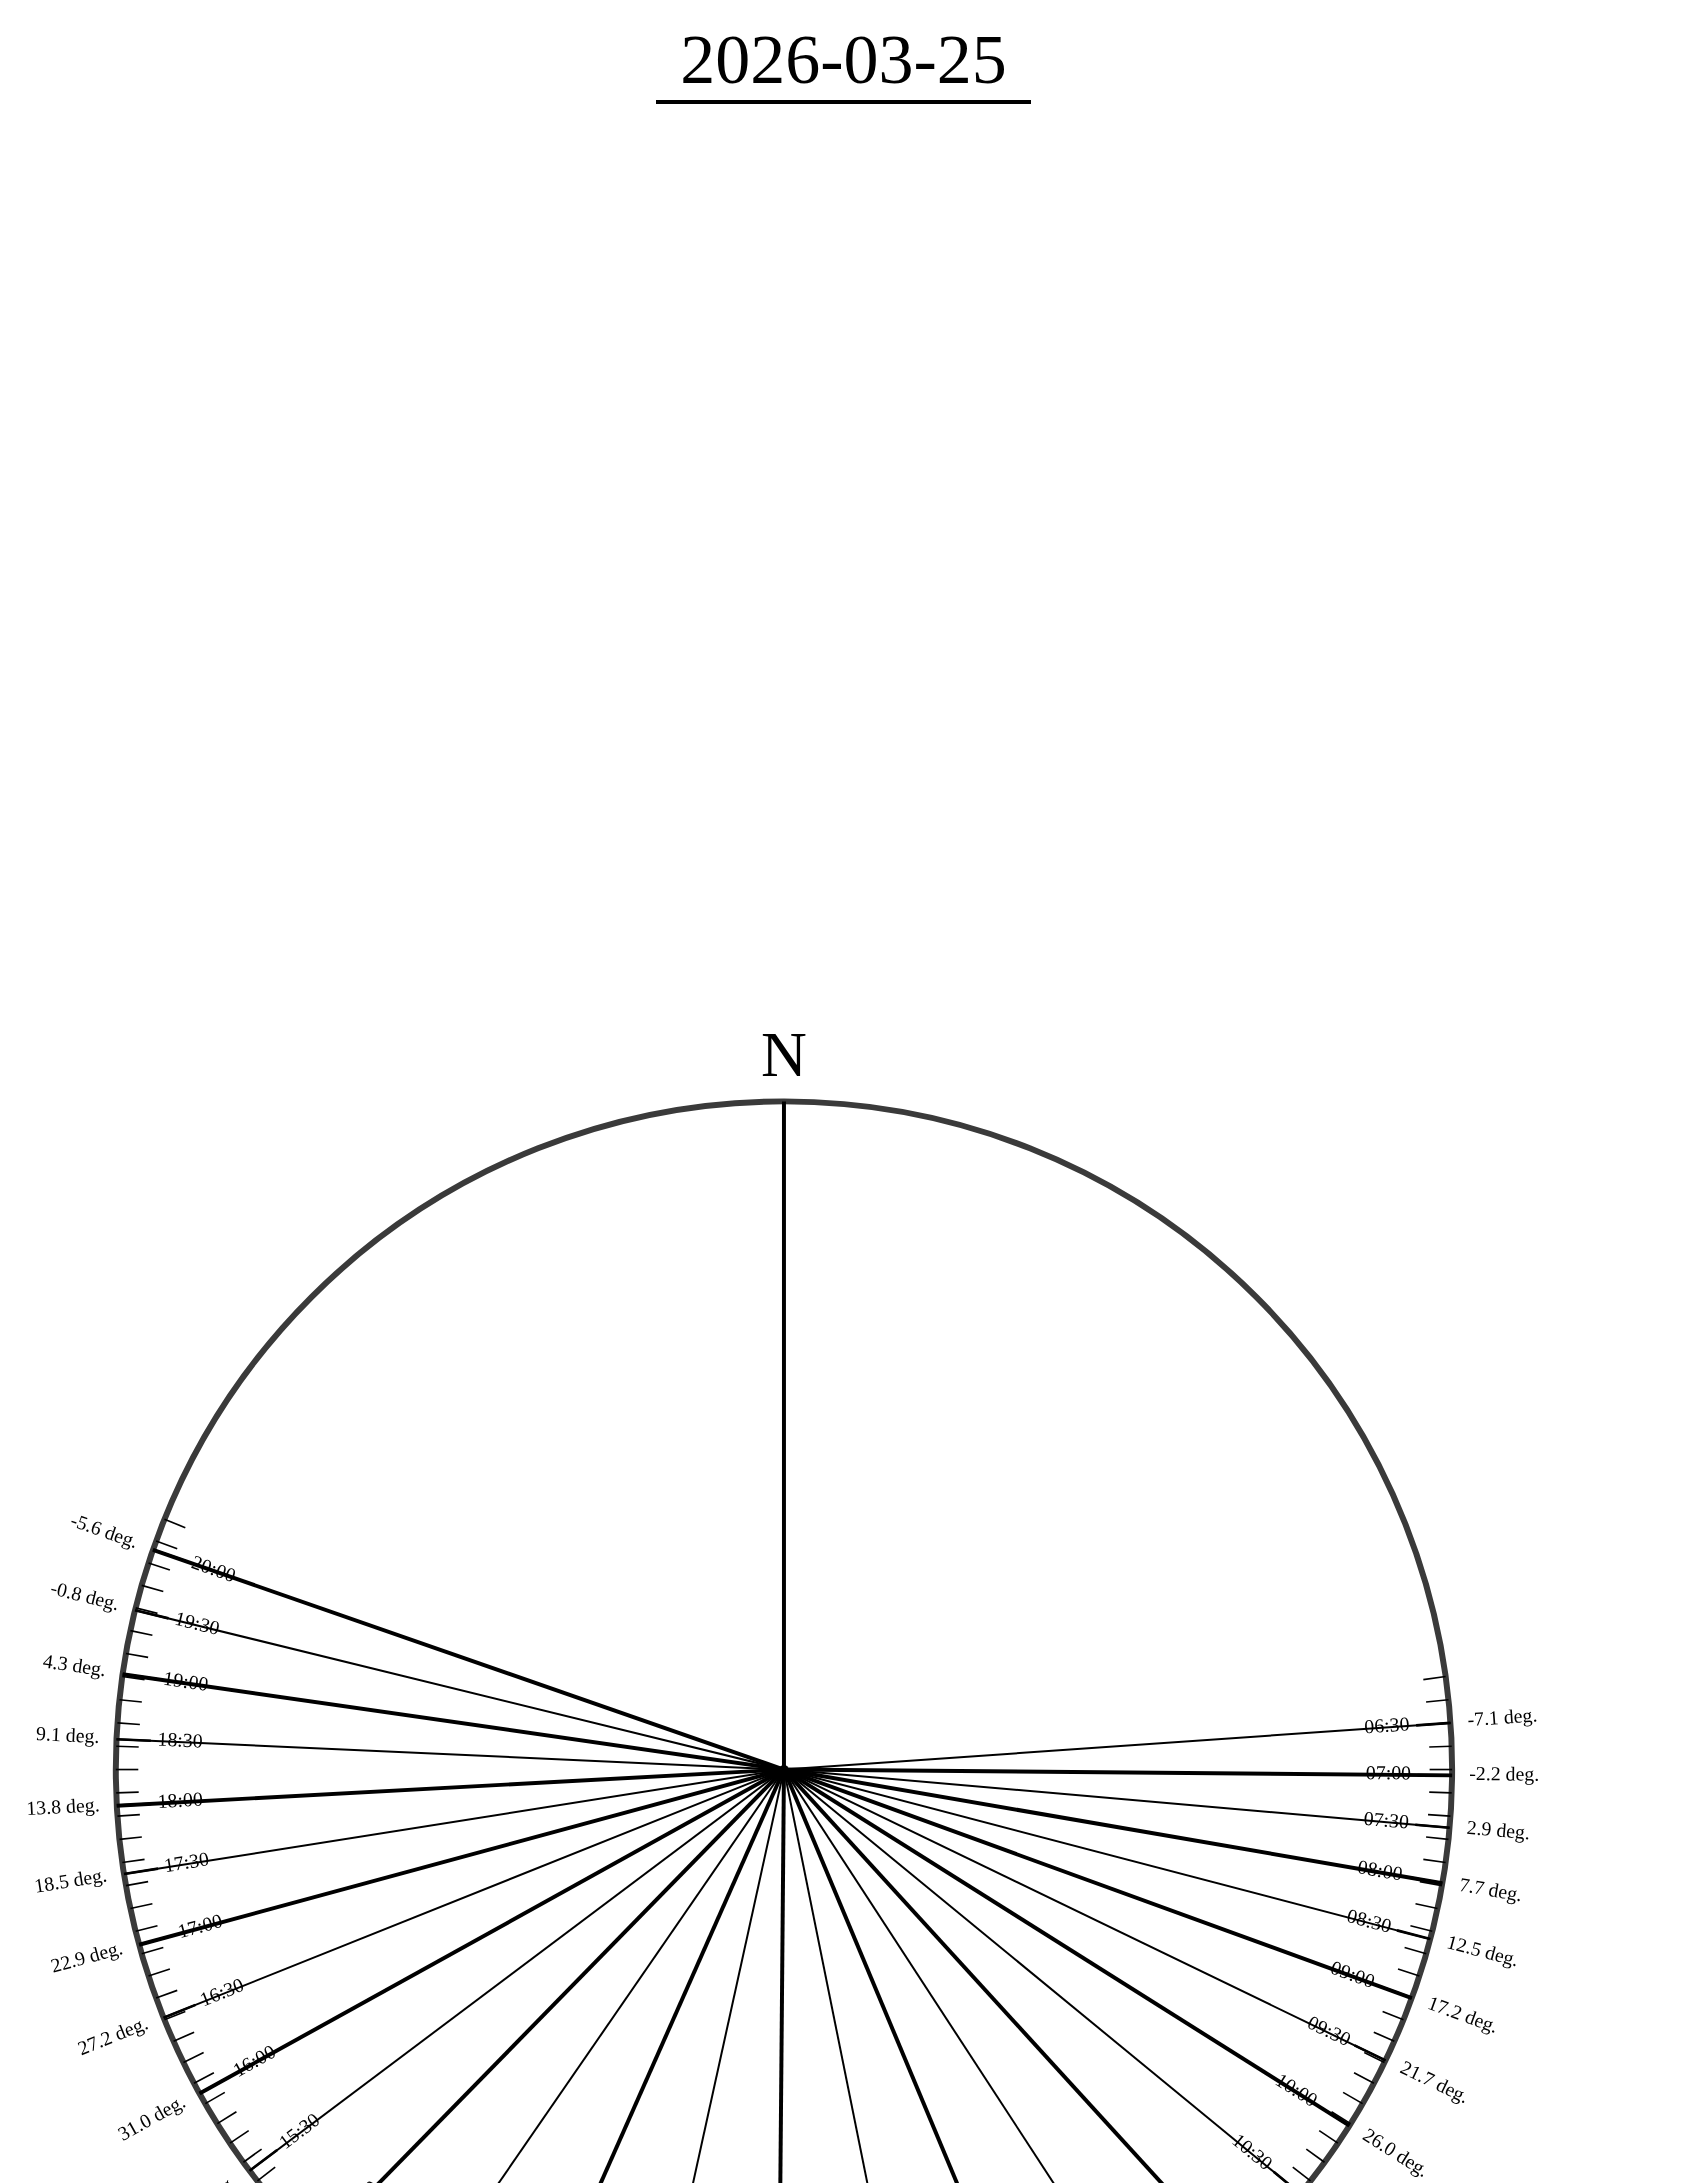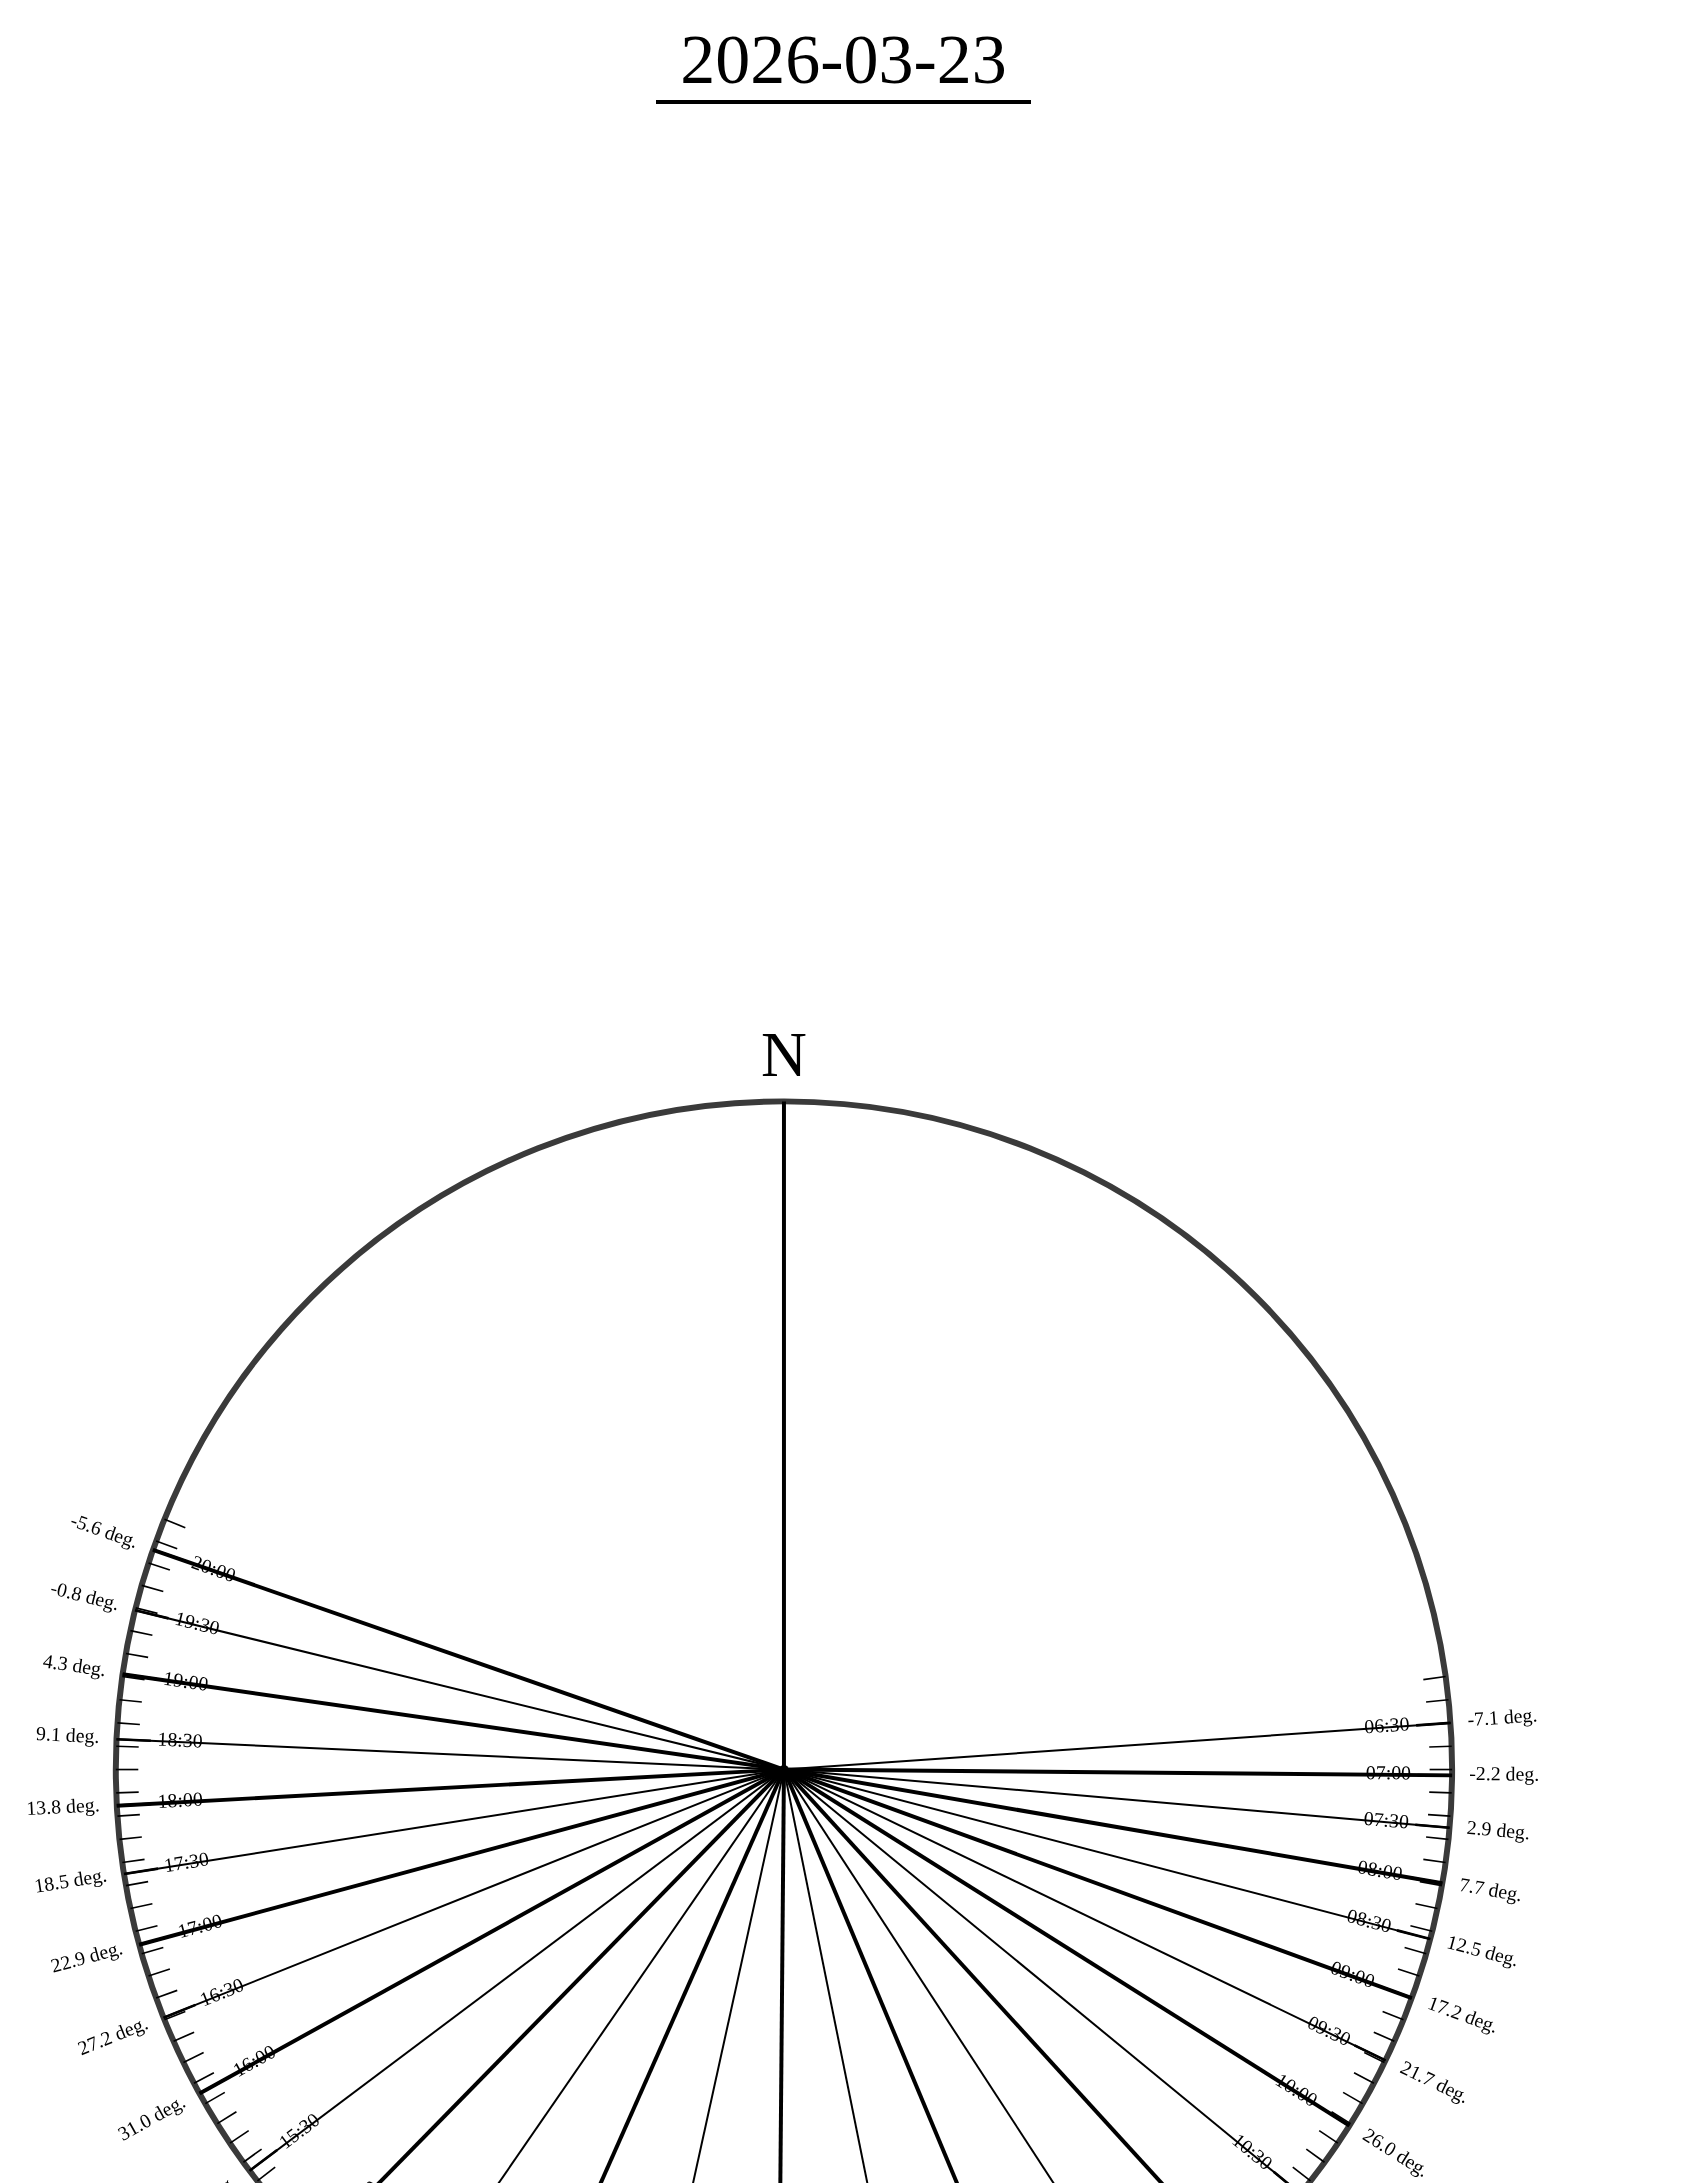--- a/index.html
+++ b/index.html
@@ -70,21 +70,21 @@
     font-size: 30px;
   }
 </style>
 </head>
 <body>
 
 <div id="page">
 
   <div class="title-block">
     <div class="title-sub-wrap">
-      <div class="title-sub">2026-03-23</div>
+      <div class="title-sub">2026-03-25</div>
     </div>
   </div>
 
   <div class="compass-wrap">
     <svg class="compass" id="compass-svg" width="1687" height="1720" viewBox="0 0 2550 2600">
       <g id="compass-root">
           <circle cx="1185" cy="1975" r="1010" fill="none" stroke="#3a3a3a" stroke-width="9"></circle>
           <line x1="2151.5016350917726" y1="1839.1670534629761" x2="2185.170749428986" y2="1834.435168030334" stroke="#000" stroke-width="2.5"></line>
           <line x1="2155.6533698794346" y1="1872.9802198507703" x2="2189.467114321956" y2="1869.42625209967" stroke="#000" stroke-width="2.5"></line>
           <line x1="2158.6225130535886" y1="1906.9176816257336" x2="2192.5396907624227" y2="1904.5459615184334" stroke="#000" stroke-width="2.5"></line>

